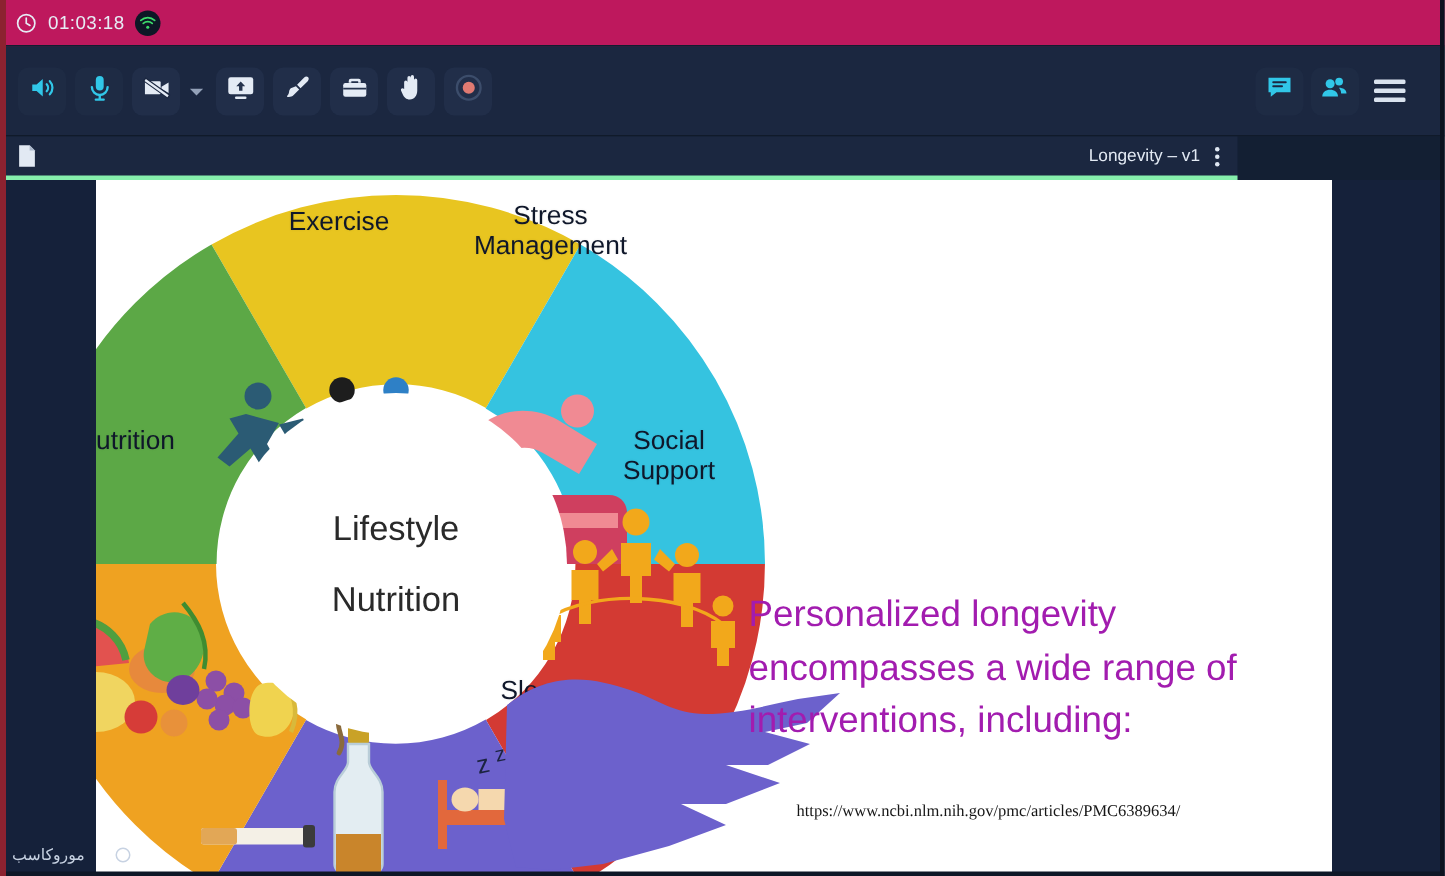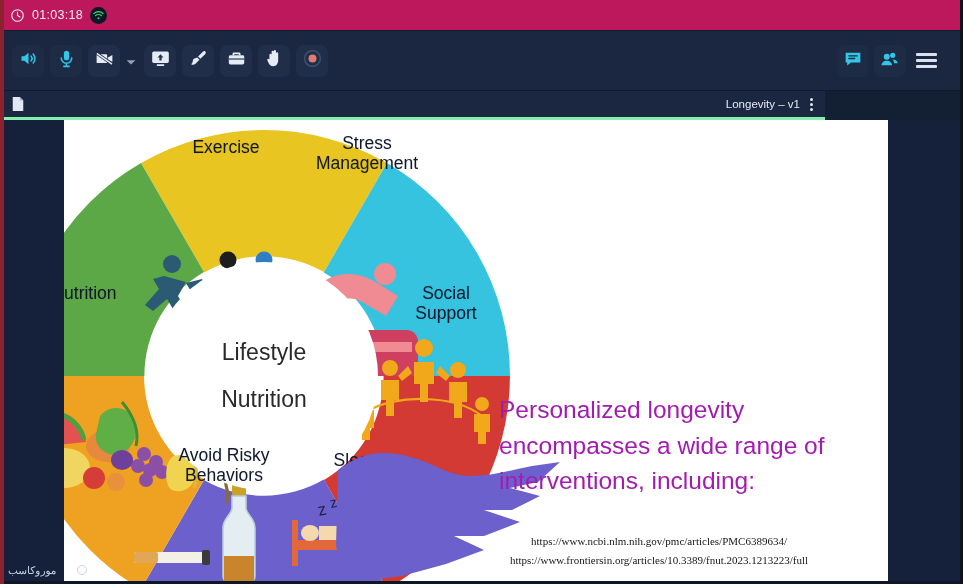--- a/index.html
+++ b/index.html
@@ -454,34 +454,32 @@
         <div class="hub">
           <span class="hub-line">Lifestyle</span>
           <span class="hub-line">Nutrition</span>
         </div>
 
         
         <div class="seg-label" id="lbl-exercise">Exercise</div>
         <div class="seg-label" id="lbl-social">Social<br>Support</div>
         <div class="seg-label" id="lbl-stress">Stress<br>Management</div>
         <div class="seg-label" id="lbl-sleep">Sleep</div>
-        <div class="seg-label" id="lbl-avoid">Avoid Risky<br>Behaviors</div>
         <div class="seg-label" id="lbl-nutrition">Nutrition</div>
 
         
         <svg class="splat" viewBox="0 0 230 160">
           <path d="M4 44 C34 20 62 26 86 34 C104 40 116 50 136 50 C158 50 178 44 198 40 L226 36 L204 56 L176 62 L206 70 L178 84 L150 84 L186 96 L150 110 L120 110 L150 124 L112 138 L68 150 L34 154 L10 152 L2 120 Z" fill="#6C61CC"></path>
         </svg>
       </div>
 
       <div class="body-text">Personalized longevity encompasses a wide range of interventions, including:</div>
 
       <div class="cites">
         <div class="cite">https://www.ncbi.nlm.nih.gov/pmc/articles/PMC6389634/</div>
-        <div class="cite">https://www.frontiersin.org/articles/10.3389/fnut.2023.1213223/full</div>
       </div>
     </div>
   </div>
 
   <div class="watermark">
     <span class="ring"></span>
     <span>موروکاسب</span>
   </div>
 
   <div class="bottom-edge"></div>

